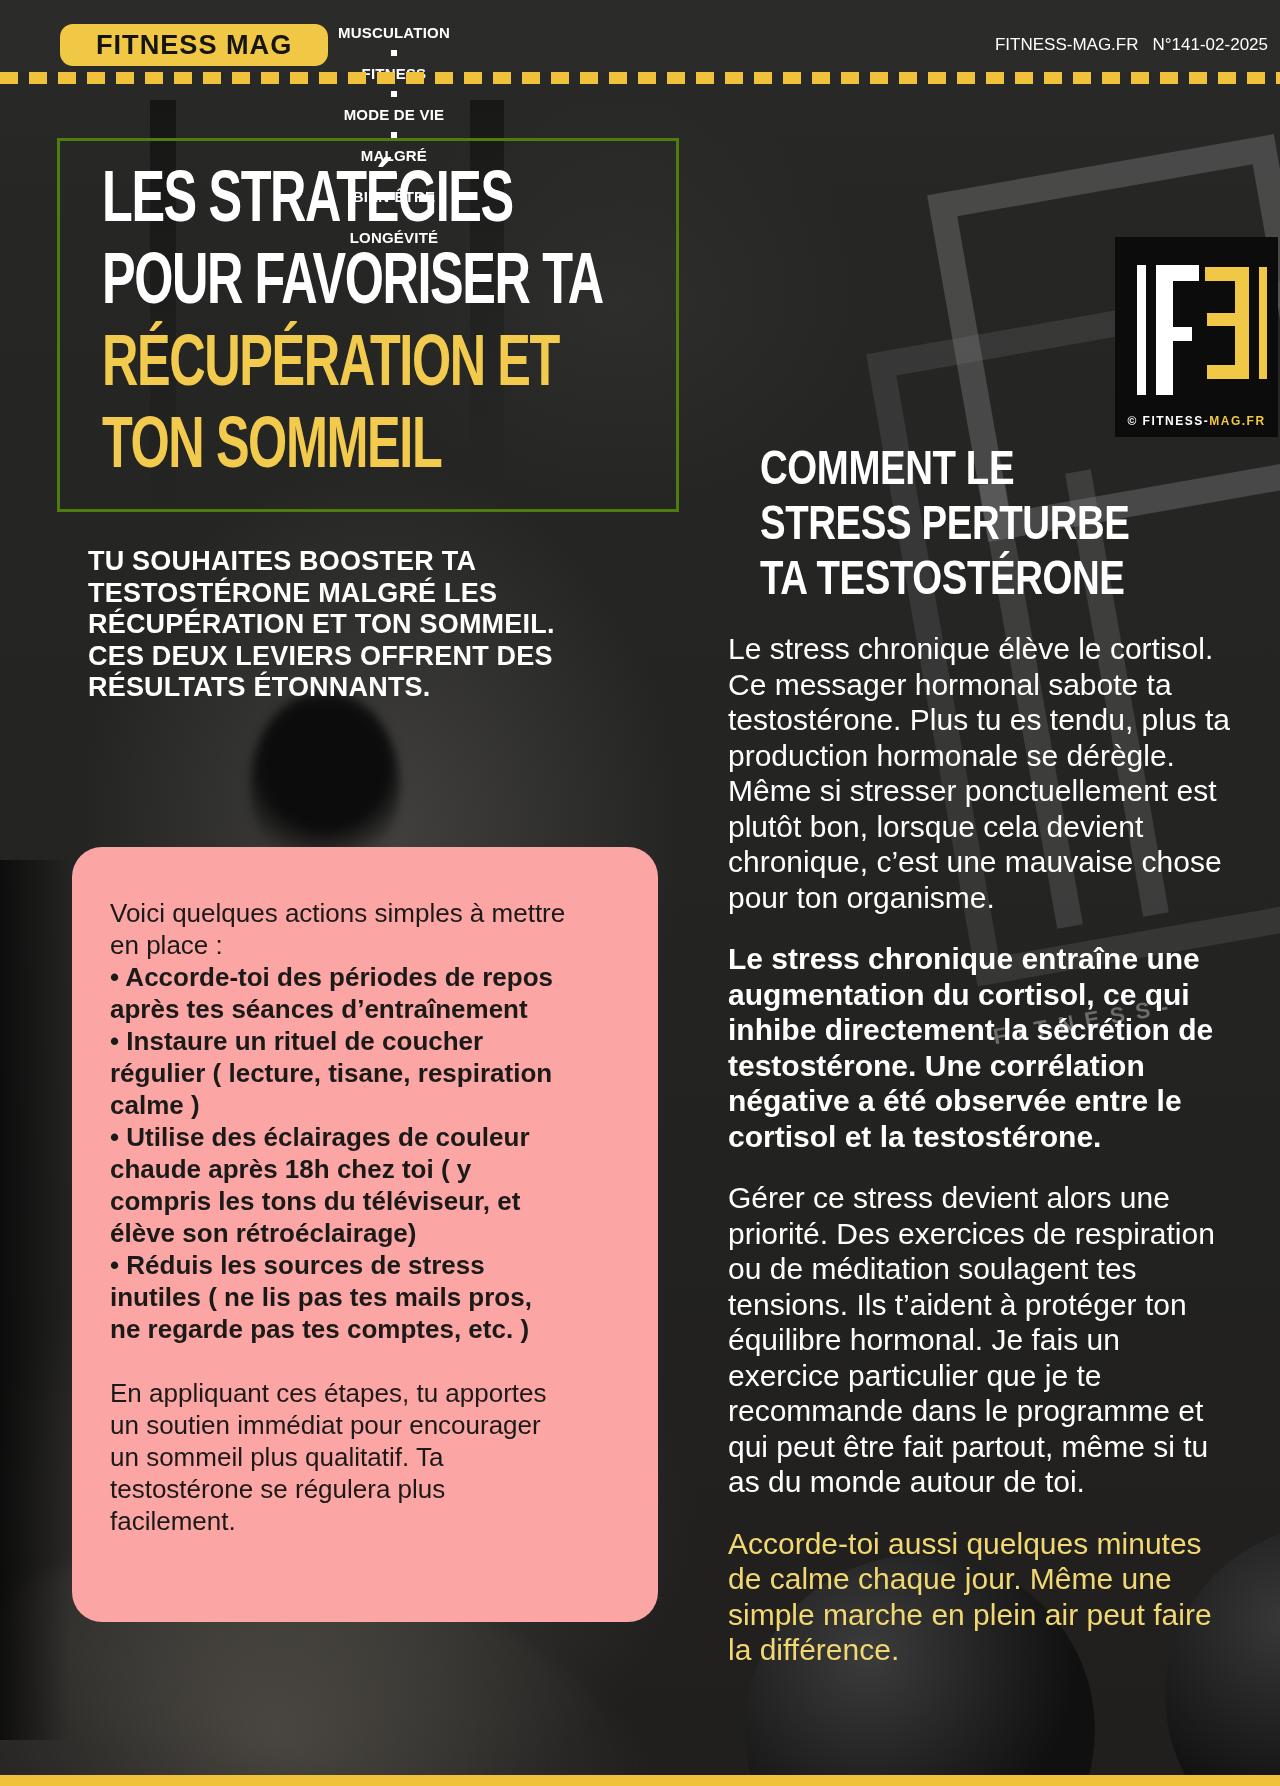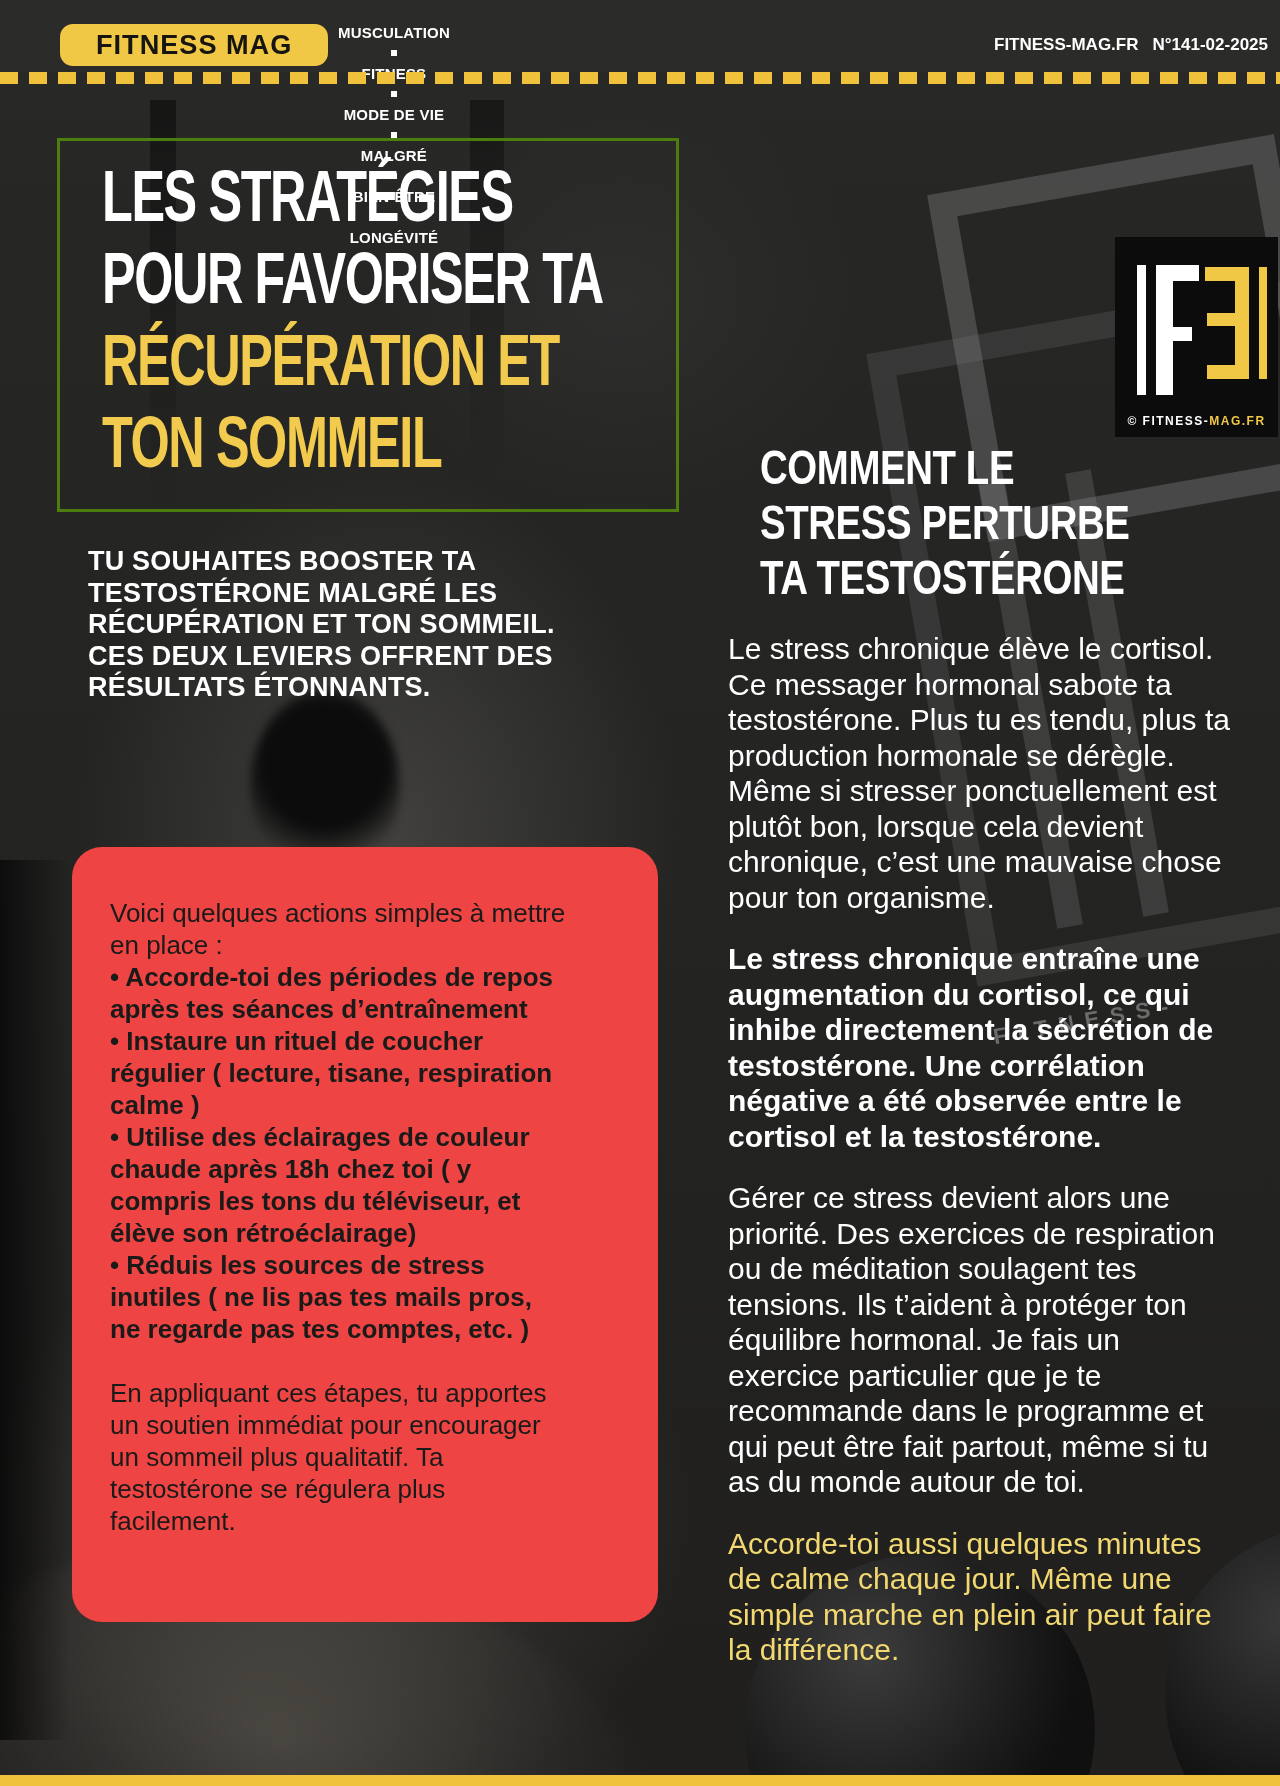--- a/index.html
+++ b/index.html
@@ -41,38 +41,38 @@
   
   .header{position:absolute;left:0;top:0;width:100%;height:72px;background:#2b2b29;}
   .brand-box{position:absolute;left:60px;top:24px;width:268px;height:42px;background:#f0c845;
     display:flex;align-items:center;justify-content:center;border-radius:13px;}
   .brand-text{font-size:28px;font-weight:bold;color:#161511;letter-spacing:1px;
     transform:scaleX(.97);white-space:nowrap;}
   .nav{position:absolute;left:338px;top:24px;height:42px;display:flex;align-items:center;gap:9px;flex-direction:column;}
   .nav-item{color:#fff;font-weight:bold;font-size:15px;letter-spacing:.2px;white-space:nowrap;}
   .nav-sep{width:6px;height:6px;background:#fff;flex:0 0 auto;}
   .masthead-right{position:absolute;right:12px;top:24px;height:42px;display:flex;align-items:center;gap:14px;
-    color:#fff;font-weight:bold;font-size:17px;white-space:nowrap;}
+    color:#fff;font-weight:normal;font-size:17px;white-space:nowrap;}
   .dashes{position:absolute;left:0;top:72px;width:100%;height:12px;
     background:repeating-linear-gradient(90deg,#f0c23c 0 18px, transparent 18px 29px);}
 
   
   .title-box{position:absolute;left:57px;top:138px;width:622px;height:374px;
     border:3px solid #4d7c0f;box-sizing:border-box;}
   .title-text{position:absolute;left:42px;top:14px;}
   .title-line{font-weight:bold;font-size:72px;line-height:82px;letter-spacing:-2px;
     transform:scaleX(.70);transform-origin:left;white-space:nowrap;color:#fff;}
   .title-line.yellow{color:#f2cb4e;}
 
   
   .intro{position:absolute;left:88px;top:546px;color:#fff;font-weight:bold;
     font-size:27px;line-height:31.5px;letter-spacing:.2px;}
 
   
-  .action-box{position:absolute;left:72px;top:847px;width:586px;height:775px;background:#ef4444;
+  .action-box{position:absolute;left:72px;top:847px;width:586px;height:775px;background:#fca5a5;
     border-radius:30px;box-sizing:border-box;padding:50px 90px 0 38px;color:#1a1a18;
     font-size:26px;line-height:32px;}
   .action-lead{margin:0 0 0 0;}
   .action-bullet{font-weight:bold;}
   .action-outro{margin-top:32px;}
 
   
   .right-col{position:absolute;left:728px;top:440px;width:505px;}
   .rc-heading{margin-left:32px;}
   .rc-heading-line{color:#fff;font-weight:bold;font-size:48px;line-height:55px;letter-spacing:-.5px;

